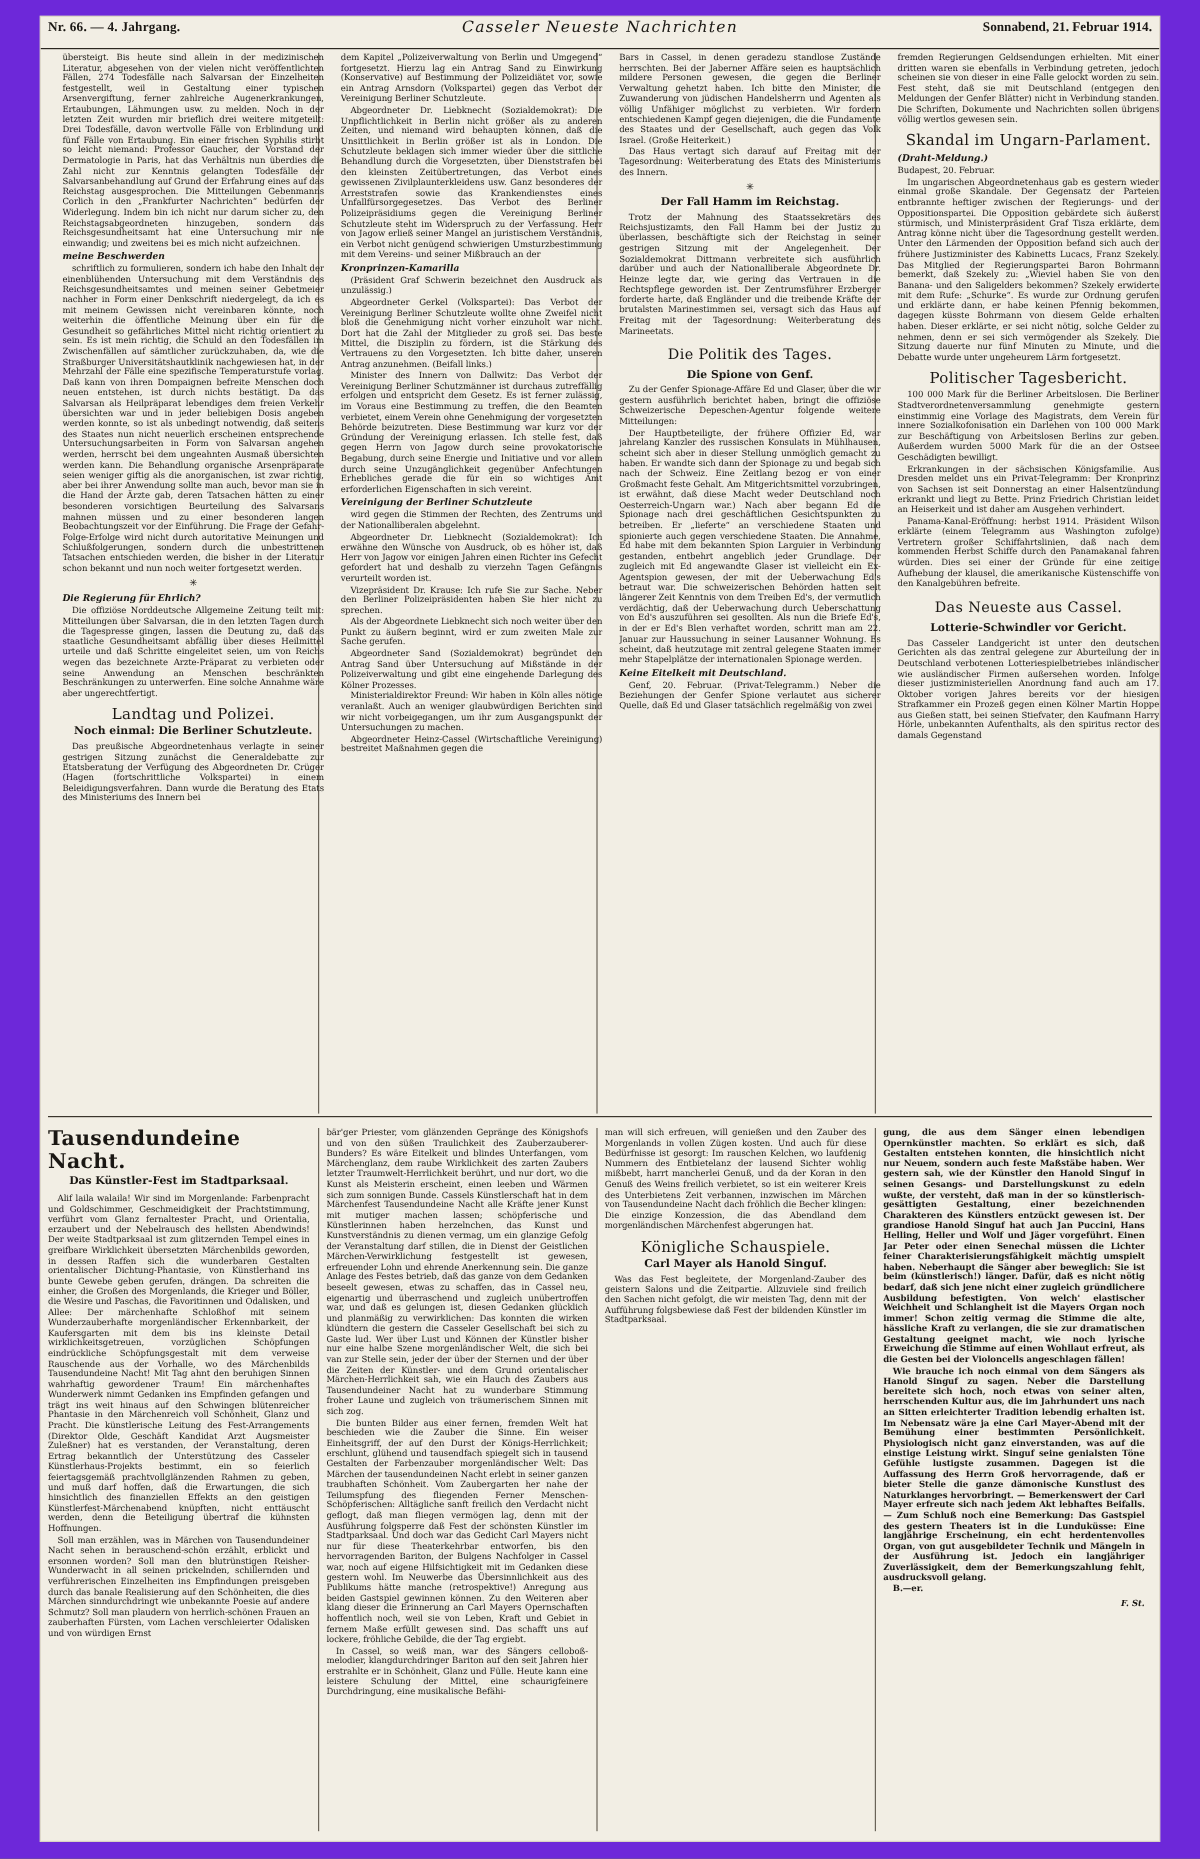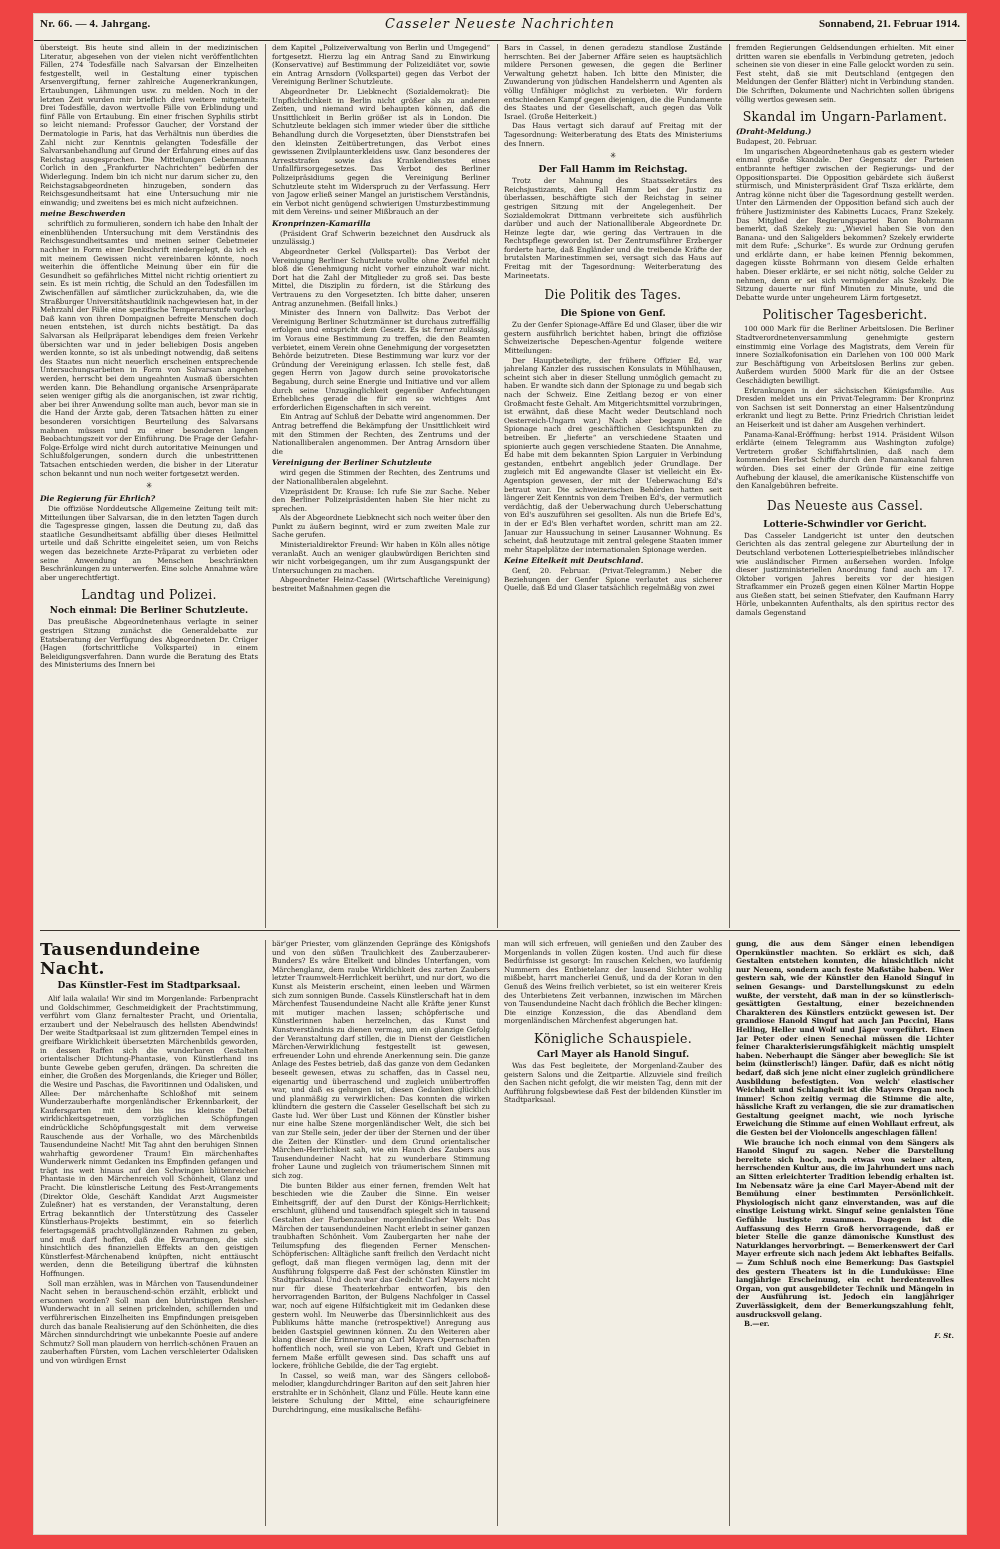--- a/index.html
+++ b/index.html
@@ -4,21 +4,21 @@
 <style>
   html, body {
     margin: 0;
     padding: 0;
     background: #6e6e6e;
   }
   .page {
     position: relative;
     width: 1000px;
     height: 1549px;
-    background: #ef4444;
+    background: #6d28d9;
     overflow: hidden;
     font-family: "Liberation Serif", serif;
     color: #1a1713;
   }
   .paper {
     position: absolute;
     left: 34px;
     top: 14px;
     width: 932px;
     height: 1520px;
@@ -63,20 +63,21 @@
     top: 30px;
     width: 920px;
     height: 880px;
   }
   .col {
     position: absolute;
     top: 0;
     width: 218px;
     height: 880px;
     overflow: hidden;
+    margin-left: 12px;
   }
   .c1 { left: 0; }
   .c2 { left: 232px; }
   .c3 { left: 464px; }
   .c4 { left: 696px; }
   .rule-v {
     position: absolute;
     top: 30px;
     width: 1px;
     height: 884px;
@@ -228,25 +229,26 @@
         <p class="body ind">Das preußische Abgeordnetenhaus verlagte in seiner gestrigen Sitzung zunächst die Generaldebatte zur Etatsberatung der Verfügung des Abgeordneten Dr. Crüger (Hagen (fortschrittliche Volkspartei) in einem Beleidigungsverfahren. Dann wurde die Beratung des Etats des Ministeriums des Innern bei</p>
       </div>
 
       <div class="col c2">
         <p class="body">dem Kapitel „Polizeiverwaltung von Berlin und Umgegend“ fortgesetzt. Hierzu lag ein Antrag Sand zu Einwirkung (Konservative) auf Bestimmung der Polizeidiätet vor, sowie ein Antrag Arnsdorn (Volkspartei) gegen das Verbot der Vereinigung Berliner Schutzleute.</p>
         <p class="body ind">Abgeordneter Dr. Liebknecht (Sozialdemokrat): Die Unpflichtlichkeit in Berlin nicht größer als zu anderen Zeiten, und niemand wird behaupten können, daß die Unsittlichkeit in Berlin größer ist als in London. Die Schutzleute beklagen sich immer wieder über die sittliche Behandlung durch die Vorgesetzten, über Dienststrafen bei den kleinsten Zeitübertretungen, das Verbot eines gewissenen Zivilplaunterkleidens usw. Ganz besonderes der Arreststrafen sowie das Krankendienstes eines Unfallfürsorgegesetzes. Das Verbot des Berliner Polizeipräsidiums gegen die Vereinigung Berliner Schutzleute steht im Widerspruch zu der Verfassung. Herr von Jagow erließ seiner Mangel an juristischem Verständnis, ein Verbot nicht genügend schwierigen Umsturzbestimmung mit dem Vereins- und seiner Mißbrauch an der</p>
         <h4 class="subsub">Kronprinzen-Kamarilla</h4>
         <p class="body ind">(Präsident Graf Schwerin bezeichnet den Ausdruck als unzulässig.)</p>
         <p class="body ind">Abgeordneter Gerkel (Volkspartei): Das Verbot der Vereinigung Berliner Schutzleute wollte ohne Zweifel nicht bloß die Genehmigung nicht vorher einzuholt war nicht. Dort hat die Zahl der Mitglieder zu groß sei. Das beste Mittel, die Disziplin zu fördern, ist die Stärkung des Vertrauens zu den Vorgesetzten. Ich bitte daher, unseren Antrag anzunehmen. (Beifall links.)</p>
         <p class="body ind">Minister des Innern von Dallwitz: Das Verbot der Vereinigung Berliner Schutzmänner ist durchaus zutreffällig erfolgen und entspricht dem Gesetz. Es ist ferner zulässig, im Voraus eine Bestimmung zu treffen, die den Beamten verbietet, einem Verein ohne Genehmigung der vorgesetzten Behörde beizutreten. Diese Bestimmung war kurz vor der Gründung der Vereinigung erlassen. Ich stelle fest, daß gegen Herrn von Jagow durch seine provokatorische Begabung, durch seine Energie und Initiative und vor allem durch seine Unzugänglichkeit gegenüber Anfechtungen Erhebliches gerade die für ein so wichtiges Amt erforderlichen Eigenschaften in sich vereint.</p>
-        <p class="body ind">Ein Antrag auf Schluß der Debatte wird angenommen. Der Antrag betreffend die Bekämpfung der Unsittlichkeit wird mit den Stimmen der Rechten, des Zentrums und der Nationalliberalen angenommen. Der Antrag Arnsdorn über die</p>
         <h4 class="subsub">Vereinigung der Berliner Schutzleute</h4>
         <p class="body ind">wird gegen die Stimmen der Rechten, des Zentrums und der Nationalliberalen abgelehnt.</p>
+        <p class="body ind">Abgeordneter Dr. Liebknecht (Sozialdemokrat): Ich erwähne den Wünsche von Ausdruck, ob es höher ist, daß Herr von Jagow vor einigen Jahren einen Richter ins Gefecht gefordert hat und deshalb zu vierzehn Tagen Gefängnis verurteilt worden ist.</p>
         <p class="body ind">Vizepräsident Dr. Krause: Ich rufe Sie zur Sache. Neber den Berliner Polizeipräsidenten haben Sie hier nicht zu sprechen.</p>
         <p class="body ind">Als der Abgeordnete Liebknecht sich noch weiter über den Punkt zu äußern beginnt, wird er zum zweiten Male zur Sache gerufen.</p>
+        <p class="body ind">Abgeordneter Sand (Sozialdemokrat) begründet den Antrag Sand über Untersuchung auf Mißstände in der Polizeiverwaltung und gibt eine eingehende Darlegung des Kölner Prozesses.</p>
         <p class="body ind">Ministerialdirektor Freund: Wir haben in Köln alles nötige veranlaßt. Auch an weniger glaubwürdigen Berichten sind wir nicht vorbeigegangen, um ihr zum Ausgangspunkt der Untersuchungen zu machen.</p>
         <p class="body ind">Abgeordneter Heinz-Cassel (Wirtschaftliche Vereinigung) bestreitet Maßnahmen gegen die</p>
       </div>
 
       <div class="col c3">
         <p class="body">Bars in Cassel, in denen geradezu standlose Zustände herrschten. Bei der Jaberner Affäre seien es hauptsächlich mildere Personen gewesen, die gegen die Berliner Verwaltung gehetzt haben. Ich bitte den Minister, die Zuwanderung von jüdischen Handelsherrn und Agenten als völlig Unfähiger möglichst zu verbieten. Wir fordern entschiedenen Kampf gegen diejenigen, die die Fundamente des Staates und der Gesellschaft, auch gegen das Volk Israel. (Große Heiterkeit.)</p>
         <p class="body ind">Das Haus vertagt sich darauf auf Freitag mit der Tagesordnung: Weiterberatung des Etats des Ministeriums des Innern.</p>
         <div class="star">✳</div>
         <h3 class="sub">Der Fall Hamm im Reichstag.</h3>
         <p class="body ind">Trotz der Mahnung des Staatssekretärs des Reichsjustizamts, den Fall Hamm bei der Justiz zu überlassen, beschäftigte sich der Reichstag in seiner gestrigen Sitzung mit der Angelegenheit. Der Sozialdemokrat Dittmann verbreitete sich ausführlich darüber und auch der Nationalliberale Abgeordnete Dr. Heinze legte dar, wie gering das Vertrauen in die Rechtspflege geworden ist. Der Zentrumsführer Erzberger forderte harte, daß Engländer und die treibende Kräfte der brutalsten Marinestimmen sei, versagt sich das Haus auf Freitag mit der Tagesordnung: Weiterberatung des Marineetats.</p>

